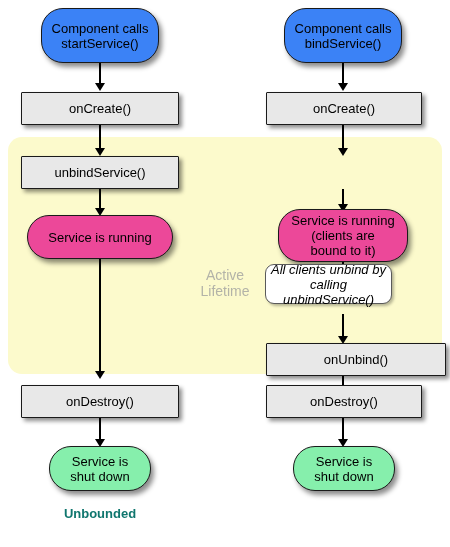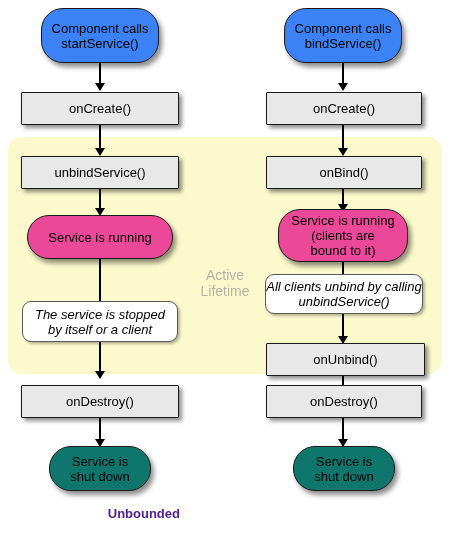--- a/index.html
+++ b/index.html
@@ -68,36 +68,36 @@
     border-radius:1px;
     box-shadow:3px 3px 4px rgba(0,0,0,0.45);
   }
   .pill{
     border-radius:22px;
     border:1px solid #1a1a1a;
     box-shadow:3px 4px 5px rgba(0,0,0,0.45);
   }
   .pill.blue{background:#3b82f6;}
   .pill.green{background:#ec4899;}
-  .pill.red{background:#0f766e;}
+  .pill.red{background:#86efac;}
   .note{
     background:#ffffff;
     border:1px solid #5a5a5a;
     border-radius:9px;
     font-style:italic;
     box-shadow:2px 2px 3px rgba(0,0,0,0.28);
   }
 
   .caption{
     position:absolute;
     z-index:4;
     font-size:13px;
     font-weight:bold;
-    color:#4c1d95;
-    text-align:right;
+    color:#0f766e;
+    text-align:center;
     width:160px;
   }
 </style>
 </head>
 <body>
 
 <div id="diagram">
 
   <div class="band" style="left:8px;top:137px;width:434px;height:237px;"></div>
 
@@ -114,56 +114,53 @@
   <div class="arrow" style="left:95px;top:148px;"></div>
 
   <div class="node rect" style="left:21px;top:156px;width:158px;height:33px;">unbindService()</div>
   <div class="line" style="left:99px;top:189px;height:21px;"></div>
   <div class="arrow" style="left:95px;top:208px;"></div>
 
   <div class="node pill green" style="left:27px;top:215px;width:146px;height:44px;">Service is running</div>
   <div class="line" style="left:99px;top:259px;height:113px;"></div>
   <div class="arrow" style="left:95px;top:371px;"></div>
 
-  <div class="node note" style="left:22px;top:301px;width:156px;height:41px;">The service is stopped
-by itself or a client</div>
 
   <div class="node rect" style="left:21px;top:385px;width:158px;height:33px;">onDestroy()</div>
   <div class="line" style="left:99px;top:418px;height:22px;"></div>
   <div class="arrow" style="left:95px;top:439px;"></div>
 
   <div class="node pill red" style="left:49px;top:446px;width:102px;height:45px;">Service is
 shut down</div>
 
   <div class="caption" style="left:20px;top:506px;">Unbounded</div>
 
   <div class="node pill blue" style="left:284px;top:8px;width:118px;height:55px;">Component calls
 bindService()</div>
   <div class="line" style="left:342px;top:63px;height:21px;"></div>
   <div class="arrow" style="left:338px;top:83px;"></div>
 
   <div class="node rect" style="left:266px;top:92px;width:156px;height:33px;">onCreate()</div>
   <div class="line" style="left:342px;top:125px;height:24px;"></div>
   <div class="arrow" style="left:338px;top:148px;"></div>
 
-  <div class="node rect" style="left:266px;top:156px;width:156px;height:33px;">onBind()</div>
   <div class="line" style="left:342px;top:189px;height:17px;"></div>
   <div class="arrow" style="left:338px;top:204px;"></div>
 
   <div class="node pill green" style="left:278px;top:209px;width:130px;height:53px;">Service is running
 (clients are
 bound to it)</div>
   <div class="line" style="left:342px;top:262px;height:22px;"></div>
 
-  <div class="node note" style="left:265px;top:274px;width:158px;height:40px;">All clients unbind by calling
+  <div class="node note" style="left:265px;top:264px;width:127px;height:40px;">All clients unbind by calling
 unbindService()</div>
   <div class="line" style="left:342px;top:314px;height:23px;"></div>
   <div class="arrow" style="left:338px;top:336px;"></div>
 
-  <div class="node rect" style="left:266px;top:343px;width:159px;height:33px;">onUnbind()</div>
+  <div class="node rect" style="left:266px;top:343px;width:180px;height:33px;">onUnbind()</div>
   <div class="line" style="left:342px;top:376px;height:19px;"></div>
   <div class="arrow" style="left:338px;top:394px;"></div>
 
   <div class="node rect" style="left:266px;top:385px;width:156px;height:33px;">onDestroy()</div>
   <div class="line" style="left:342px;top:418px;height:22px;"></div>
   <div class="arrow" style="left:338px;top:439px;"></div>
 
   <div class="node pill red" style="left:293px;top:446px;width:102px;height:45px;">Service is
 shut down</div>
 

